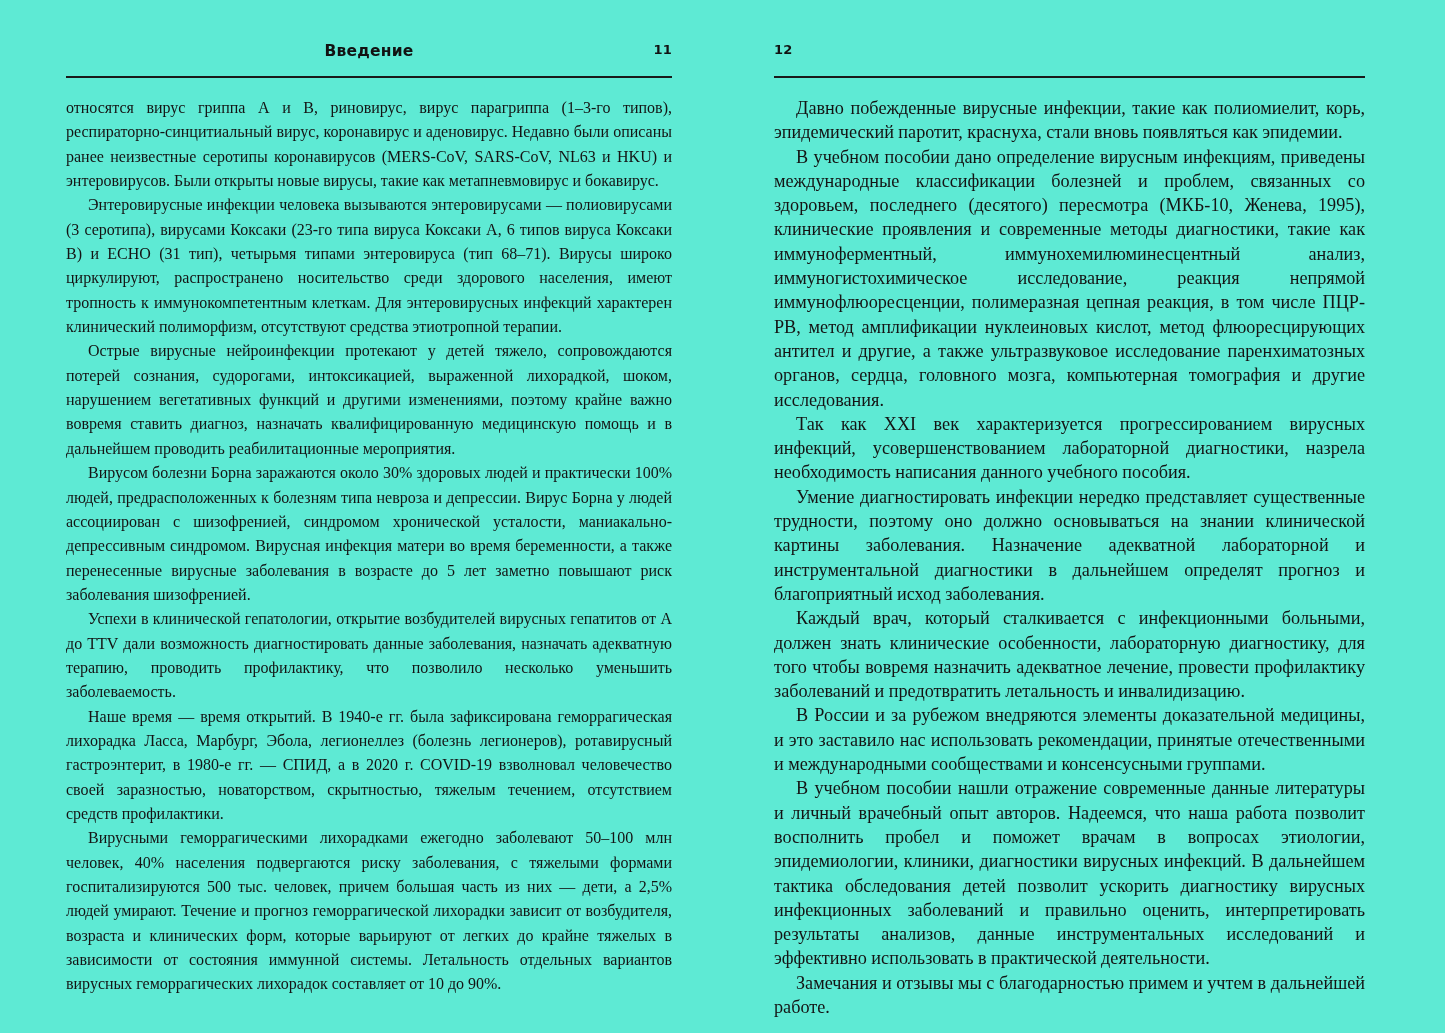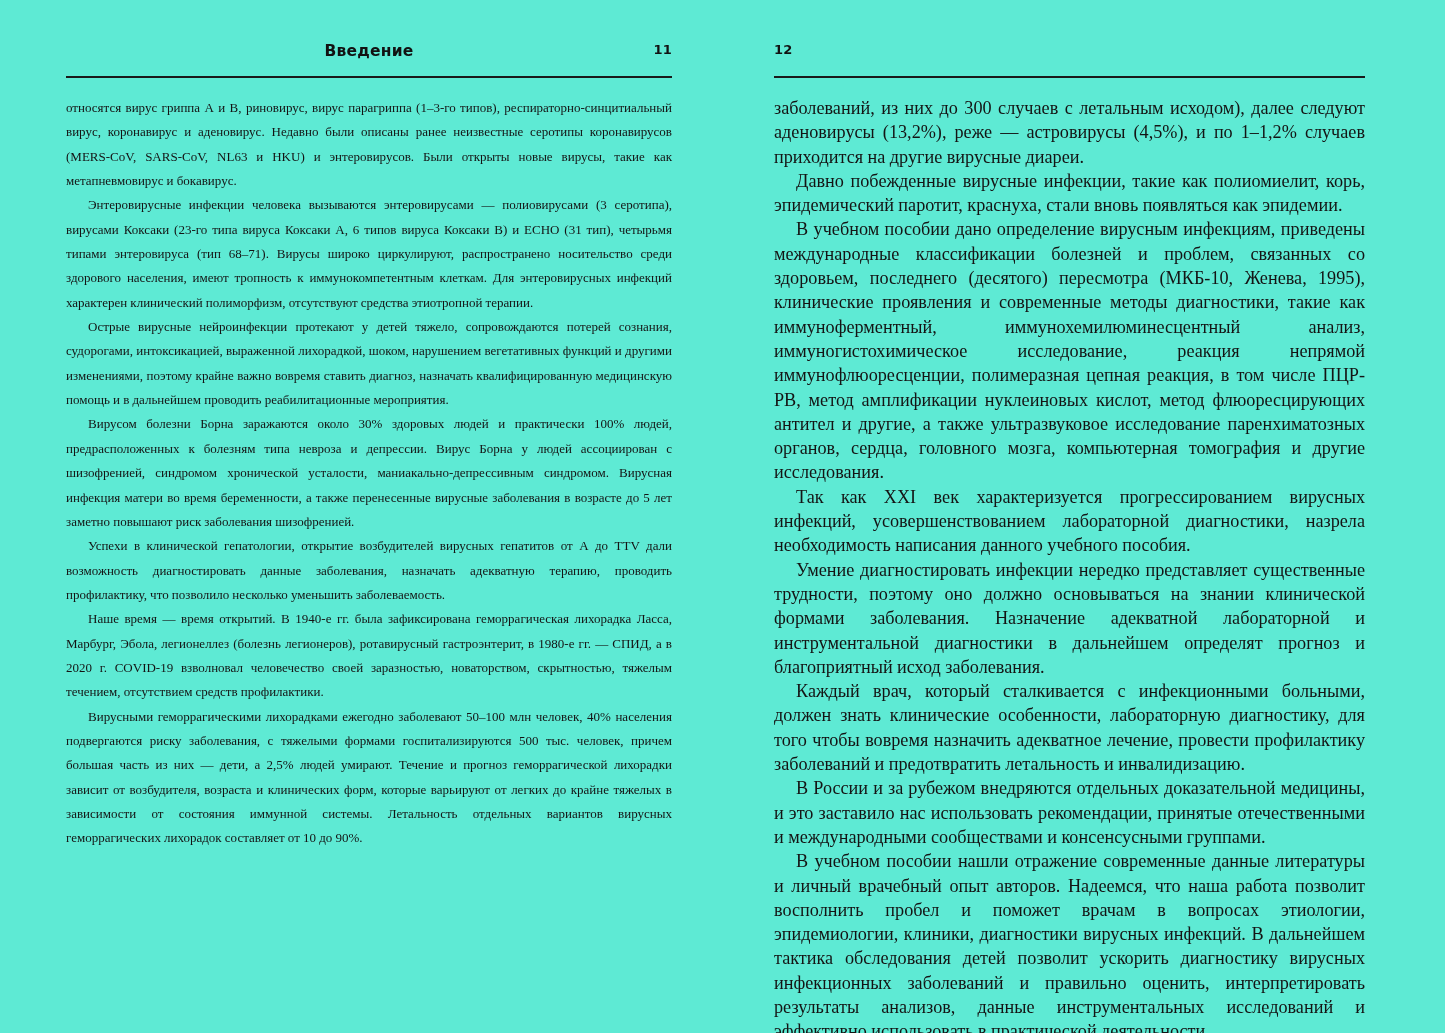--- a/index.html
+++ b/index.html
@@ -78,21 +78,21 @@
 
   
   .textblock {
     margin-top: 18px;
   }
 
   .textblock p {
     margin: 0;
     text-indent: 22px;
     text-align: justify;
-    font-size: 13px;
+    font-size: 16px;
     line-height: 24.35px;
     hyphens: manual;
     word-spacing: -0.1px;
   }
 
   .textblock p.noindent {
     text-indent: 0;
   }
 
   .page-right .textblock p {
@@ -125,26 +125,25 @@
 
   </div>
 
   <div class="page page-right">
 
     <div class="runhead">
       <div class="rh-folio left">12</div>
     </div>
 
     <div class="textblock">
-      <p class="noindent">заболеваний, из них до 300 случаев с летальным исходом), далее следуют аденовирусы (13,2%), реже — астровирусы (4,5%), и по 1–1,2% случаев приходится на другие вирусные диареи.</p>
       <p>Давно побежденные вирусные инфекции, такие как полиомиелит, корь, эпидемический паротит, краснуха, стали вновь появляться как эпидемии.</p>
       <p>В учебном пособии дано определение вирусным инфекциям, приведены международные классификации болезней и проблем, связанных со здоровьем, последнего (десятого) пересмотра (МКБ-10, Женева, 1995), клинические проявления и современные методы диагностики, такие как иммуноферментный, иммунохемилюминесцентный анализ, иммуногистохимическое исследование, реакция непрямой иммунофлюоресценции, полимеразная цепная реакция, в том числе ПЦР-РВ, метод амплификации нуклеиновых кислот, метод флюоресцирующих антител и другие, а также ультразвуковое исследование паренхиматозных органов, сердца, головного мозга, компьютерная томография и другие исследования.</p>
       <p>Так как XXI век характеризуется прогрессированием вирусных инфекций, усовершенствованием лабораторной диагностики, назрела необходимость написания данного учебного пособия.</p>
-      <p>Умение диагностировать инфекции нередко представляет существенные трудности, поэтому оно должно основываться на знании клинической формами заболевания. Назначение адекватной лабораторной и инструментальной диагностики в дальнейшем определят прогноз и благоприятный исход заболевания.</p>
+      <p>Умение диагностировать инфекции нередко представляет существенные трудности, поэтому оно должно основываться на знании клинической картины заболевания. Назначение адекватной лабораторной и инструментальной диагностики в дальнейшем определят прогноз и благоприятный исход заболевания.</p>
       <p>Каждый врач, который сталкивается с инфекционными больными, должен знать клинические особенности, лабораторную диагностику, для того чтобы вовремя назначить адекватное лечение, провести профилактику заболеваний и предотвратить летальность и инвалидизацию.</p>
-      <p>В России и за рубежом внедряются отдельных доказательной медицины, и это заставило нас использовать рекомендации, принятые отечественными и международными сообществами и консенсусными группами.</p>
+      <p>В России и за рубежом внедряются элементы доказательной медицины, и это заставило нас использовать рекомендации, принятые отечественными и международными сообществами и консенсусными группами.</p>
       <p>В учебном пособии нашли отражение современные данные литературы и личный врачебный опыт авторов. Надеемся, что наша работа позволит восполнить пробел и поможет врачам в вопросах этиологии, эпидемиологии, клиники, диагностики вирусных инфекций. В дальнейшем тактика обследования детей позволит ускорить диагностику вирусных инфекционных заболеваний и правильно оценить, интерпретировать результаты анализов, данные инструментальных исследований и эффективно использовать в практической деятельности.</p>
       <p>Замечания и отзывы мы с благодарностью примем и учтем в дальнейшей работе.</p>
     </div>
 
   </div>
 
 </div>
 
 </body></html>

